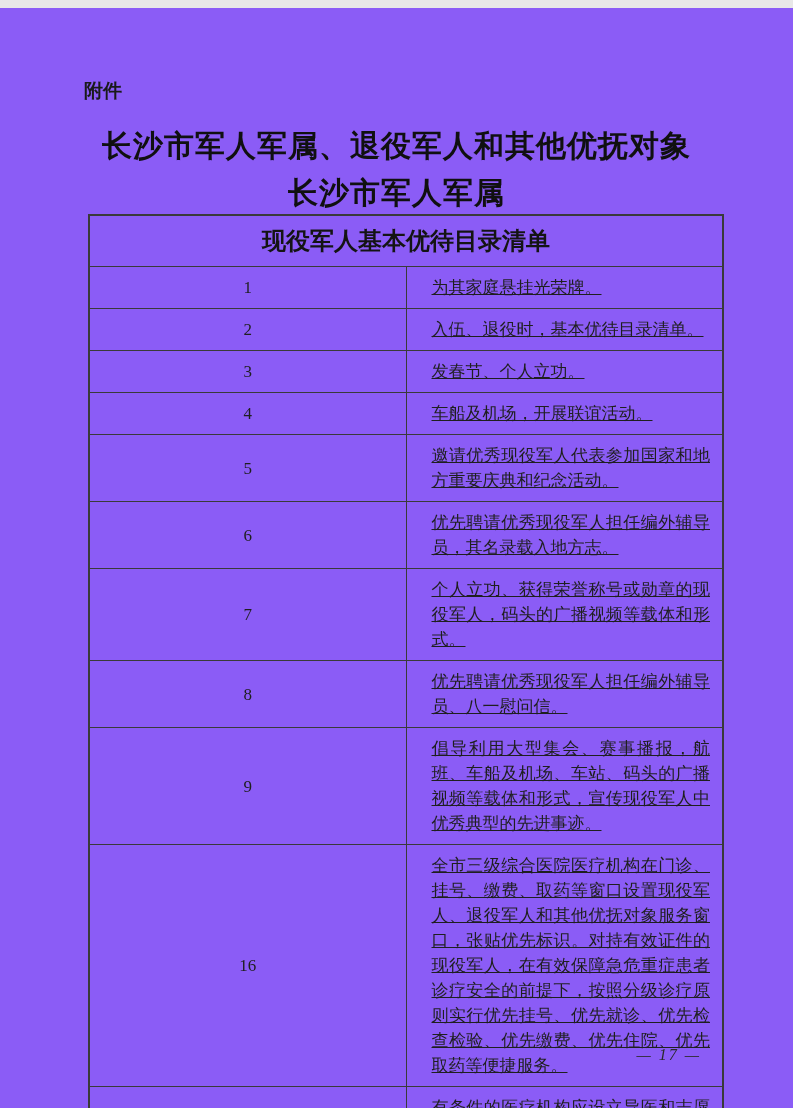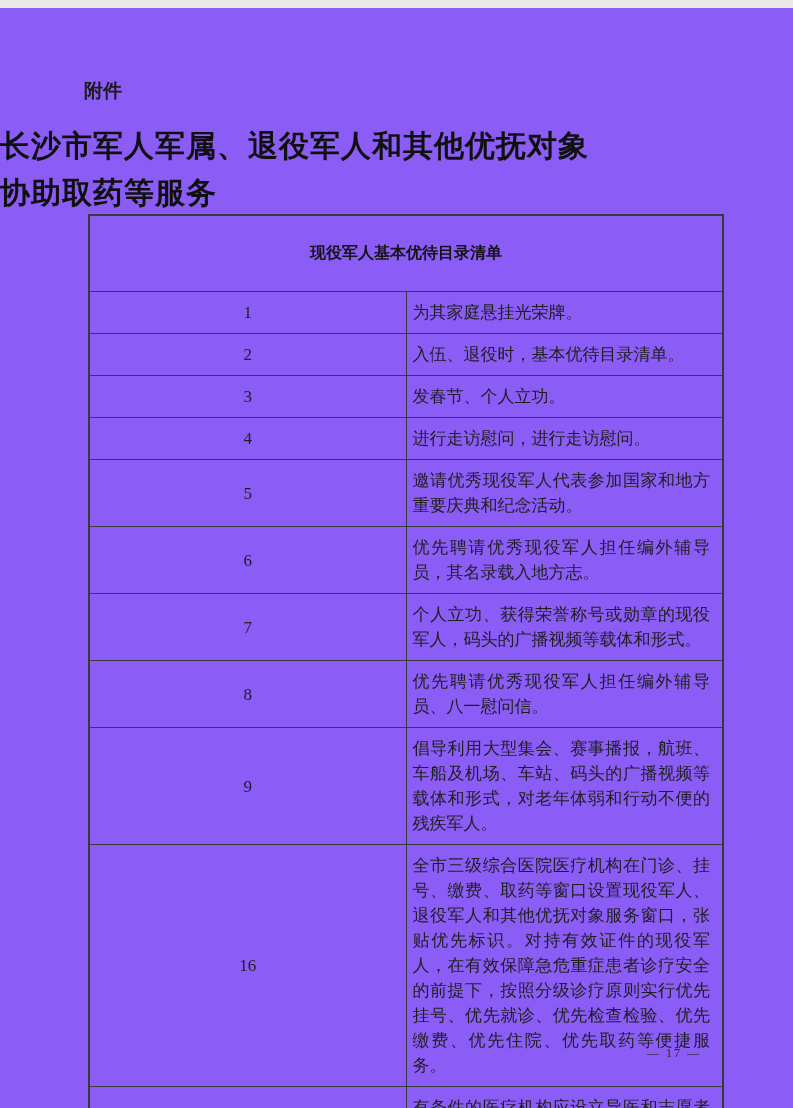--- a/index.html
+++ b/index.html
@@ -25,81 +25,84 @@
     font-family: "Liberation Sans", sans-serif;
     font-weight: bold;
     font-size: 19px;
     color: #1a1a1a;
   }
   .doc-title {
     position: absolute;
     top: 114px;
     left: 0;
     width: 100%;
+    text-align: center;
     font-family: Liberation Sans, sans-serif;
     font-weight: bold;
     font-size: 30px;
     line-height: 47px;
     color: #101010;
     letter-spacing: 1px;
   }
   table.benefits {
     position: absolute;
     top: 206px;
     left: 88px;
     width: 636px;
     border-collapse: collapse;
     border: 2px solid #3a3a3a;
     table-layout: fixed;
   }
   table.benefits th {
     border: 1px solid #3a3a3a;
     font-family: "Liberation Sans", sans-serif;
     font-weight: bold;
-    font-size: 16px;
-    padding: 27px 4px;
+    font-size: 24px;
+    padding: 9px 4px;
     text-align: center;
     color: #141414;
   }
   table.benefits td {
     border: 1px solid #3a3a3a;
     font-size: 17px;
     line-height: 25px;
     vertical-align: middle;
     color: #1f1f1f;
   }
   td.row-num {
     width: 39px;
     text-align: center;
     font-size: 16px;
     padding: 8px 2px;
   }
   td.row-text {
-    padding: 8px 12px 8px 6px;
+    padding: 8px 12px 8px 25px;
     text-align: justify;
+    text-decoration: underline;
   }
   .page-footer {
     position: absolute;
     top: 1038px;
     right: 92px;
-    font-size: 12px;
+    font-size: 16px;
     letter-spacing: 2px;
     color: #2a2a2a;
+    font-style: italic;
   }
 </style>
 </head>
 <body>
 
 <div class="page">
 
   <div class="attachment-label">附件</div>
 
   <div class="doc-title">
     <span>长沙市军人军属、退役军人和其他优抚对象</span><br>
-    <span>协助取药等服务</span>
+    <span>长沙市军人军属</span>
   </div>
 
   <table class="benefits">
     <thead>
       <tr>
         <th colspan="2">现役军人基本优待目录清单</th>
       </tr>
     </thead>
     <tbody id="table-body">
         <tr>
@@ -109,41 +112,41 @@
         <tr>
           <td class="row-num">2</td>
           <td class="row-text">入伍、退役时，基本优待目录清单。</td>
         </tr>
         <tr>
           <td class="row-num">3</td>
           <td class="row-text">发春节、个人立功。</td>
         </tr>
         <tr>
           <td class="row-num">4</td>
-          <td class="row-text">进行走访慰问，进行走访慰问。</td>
+          <td class="row-text">车船及机场，开展联谊活动。</td>
         </tr>
         <tr>
           <td class="row-num">5</td>
           <td class="row-text">邀请优秀现役军人代表参加国家和地方重要庆典和纪念活动。</td>
         </tr>
         <tr>
           <td class="row-num">6</td>
           <td class="row-text">优先聘请优秀现役军人担任编外辅导员，其名录载入地方志。</td>
         </tr>
         <tr>
           <td class="row-num">7</td>
           <td class="row-text">个人立功、获得荣誉称号或勋章的现役军人，码头的广播视频等载体和形式。</td>
         </tr>
         <tr>
           <td class="row-num">8</td>
           <td class="row-text">优先聘请优秀现役军人担任编外辅导员、八一慰问信。</td>
         </tr>
         <tr>
           <td class="row-num">9</td>
-          <td class="row-text">倡导利用大型集会、赛事播报，航班、车船及机场、车站、码头的广播视频等载体和形式，对老年体弱和行动不便的残疾军人。</td>
+          <td class="row-text">倡导利用大型集会、赛事播报，航班、车船及机场、车站、码头的广播视频等载体和形式，宣传现役军人中优秀典型的先进事迹。</td>
         </tr>
         <tr>
           <td class="row-num">16</td>
           <td class="row-text">全市三级综合医院医疗机构在门诊、挂号、缴费、取药等窗口设置现役军人、退役军人和其他优抚对象服务窗口，张贴优先标识。对持有效证件的现役军人，在有效保障急危重症患者诊疗安全的前提下，按照分级诊疗原则实行优先挂号、优先就诊、优先检查检验、优先缴费、优先住院、优先取药等便捷服务。</td>
         </tr>
         <tr>
           <td class="row-num">11</td>
           <td class="row-text">有条件的医疗机构应设立导医和志愿者服务人员，导诊台处设置“军人军属服务接待点”醒目标识，对老年体弱和行动不便的残疾军人，提供导诊、陪诊、协助取药等服务。</td>
         </tr>
       </tbody>

